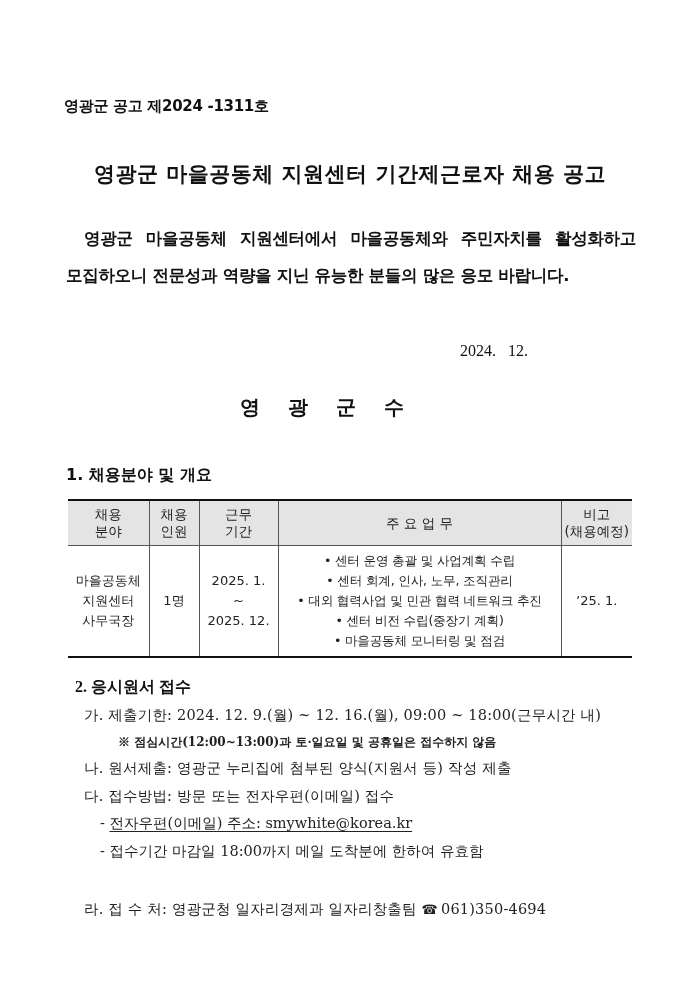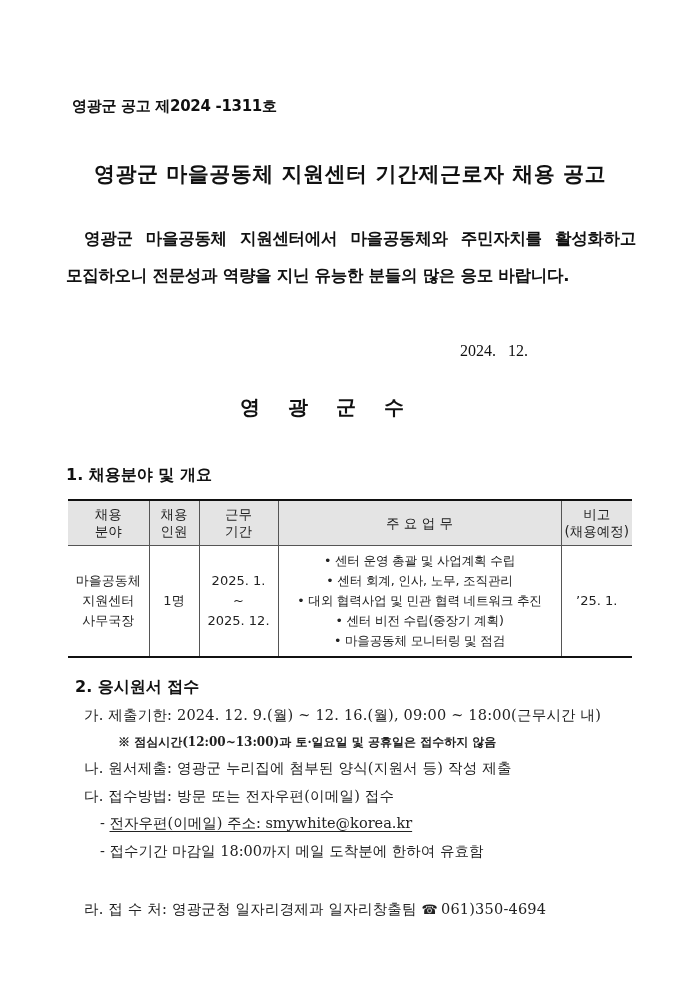--- a/index.html
+++ b/index.html
@@ -3,21 +3,21 @@
   <meta charset="utf-8">
   <style>
     html, body { margin: 0; padding: 0; background: #ffffff; }
     body {
       width: 700px; height: 990px; position: relative; overflow: hidden;
       font-family: "DejaVu Sans", "Liberation Sans", sans-serif;
       color: #111111;
     }
     .abs { position: absolute; }
     .notice-no {
-      left: 72px; top: 97px; font-size: 15px; font-weight: bold; letter-spacing: -0.3px;
+      left: 64px; top: 97px; font-size: 15px; font-weight: bold; letter-spacing: -0.3px;
     }
     .main-title {
       left: 0; width: 700px; top: 160px; text-align: center;
       font-size: 21px; font-weight: bold; letter-spacing: 0.5px;
     }
     .intro {
       left: 66px; width: 570px; top: 220px; font-size: 16.5px; font-weight: bold;
       line-height: 37px; text-align: justify; text-align-last: justify; letter-spacing: -0.3px;
     }
     .intro .line { display: block; white-space: nowrap; text-align-last: justify; }
@@ -47,21 +47,21 @@
     table.recruit tr > *:last-child { border-right: none; }
     table.recruit thead tr { border-top: 2.5px solid #111; border-bottom: 1.5px solid #555; }
     table.recruit tbody tr { border-bottom: 2.5px solid #111; }
     table.recruit th {
       background: #e4e4e4; font-weight: normal; height: 44px; line-height: 17px; font-size: 13.5px;
     }
     table.recruit td { height: 110px; line-height: 20px; }
     td.duties { text-align: left; padding-left: 8px; line-height: 21.5px; font-size: 12.6px; letter-spacing: -0.2px; }
     td.duties div { white-space: nowrap; }
     .sec2 {
-      left: 75px; top: 677px; font-size: 16px; font-weight: bold;
+      left: 75px; top: 677px; font-size: 16px; font-weight: bold; font-family: Liberation Serif, serif;
     }
     .serif {
       font-family: "DejaVu Serif", "Liberation Serif", serif; color: #222;
     }
     .item { left: 84px; font-size: 14.5px; white-space: nowrap; letter-spacing: 0.2px; }
     .item-a { top: 706px; }
     .note { left: 118px; top: 734px; font-size: 12px; font-weight: bold; white-space: nowrap; }
     .item-b { top: 759px; }
     .item-c { top: 787px; }
     .sub { left: 100px; font-size: 14.5px; white-space: nowrap; }

